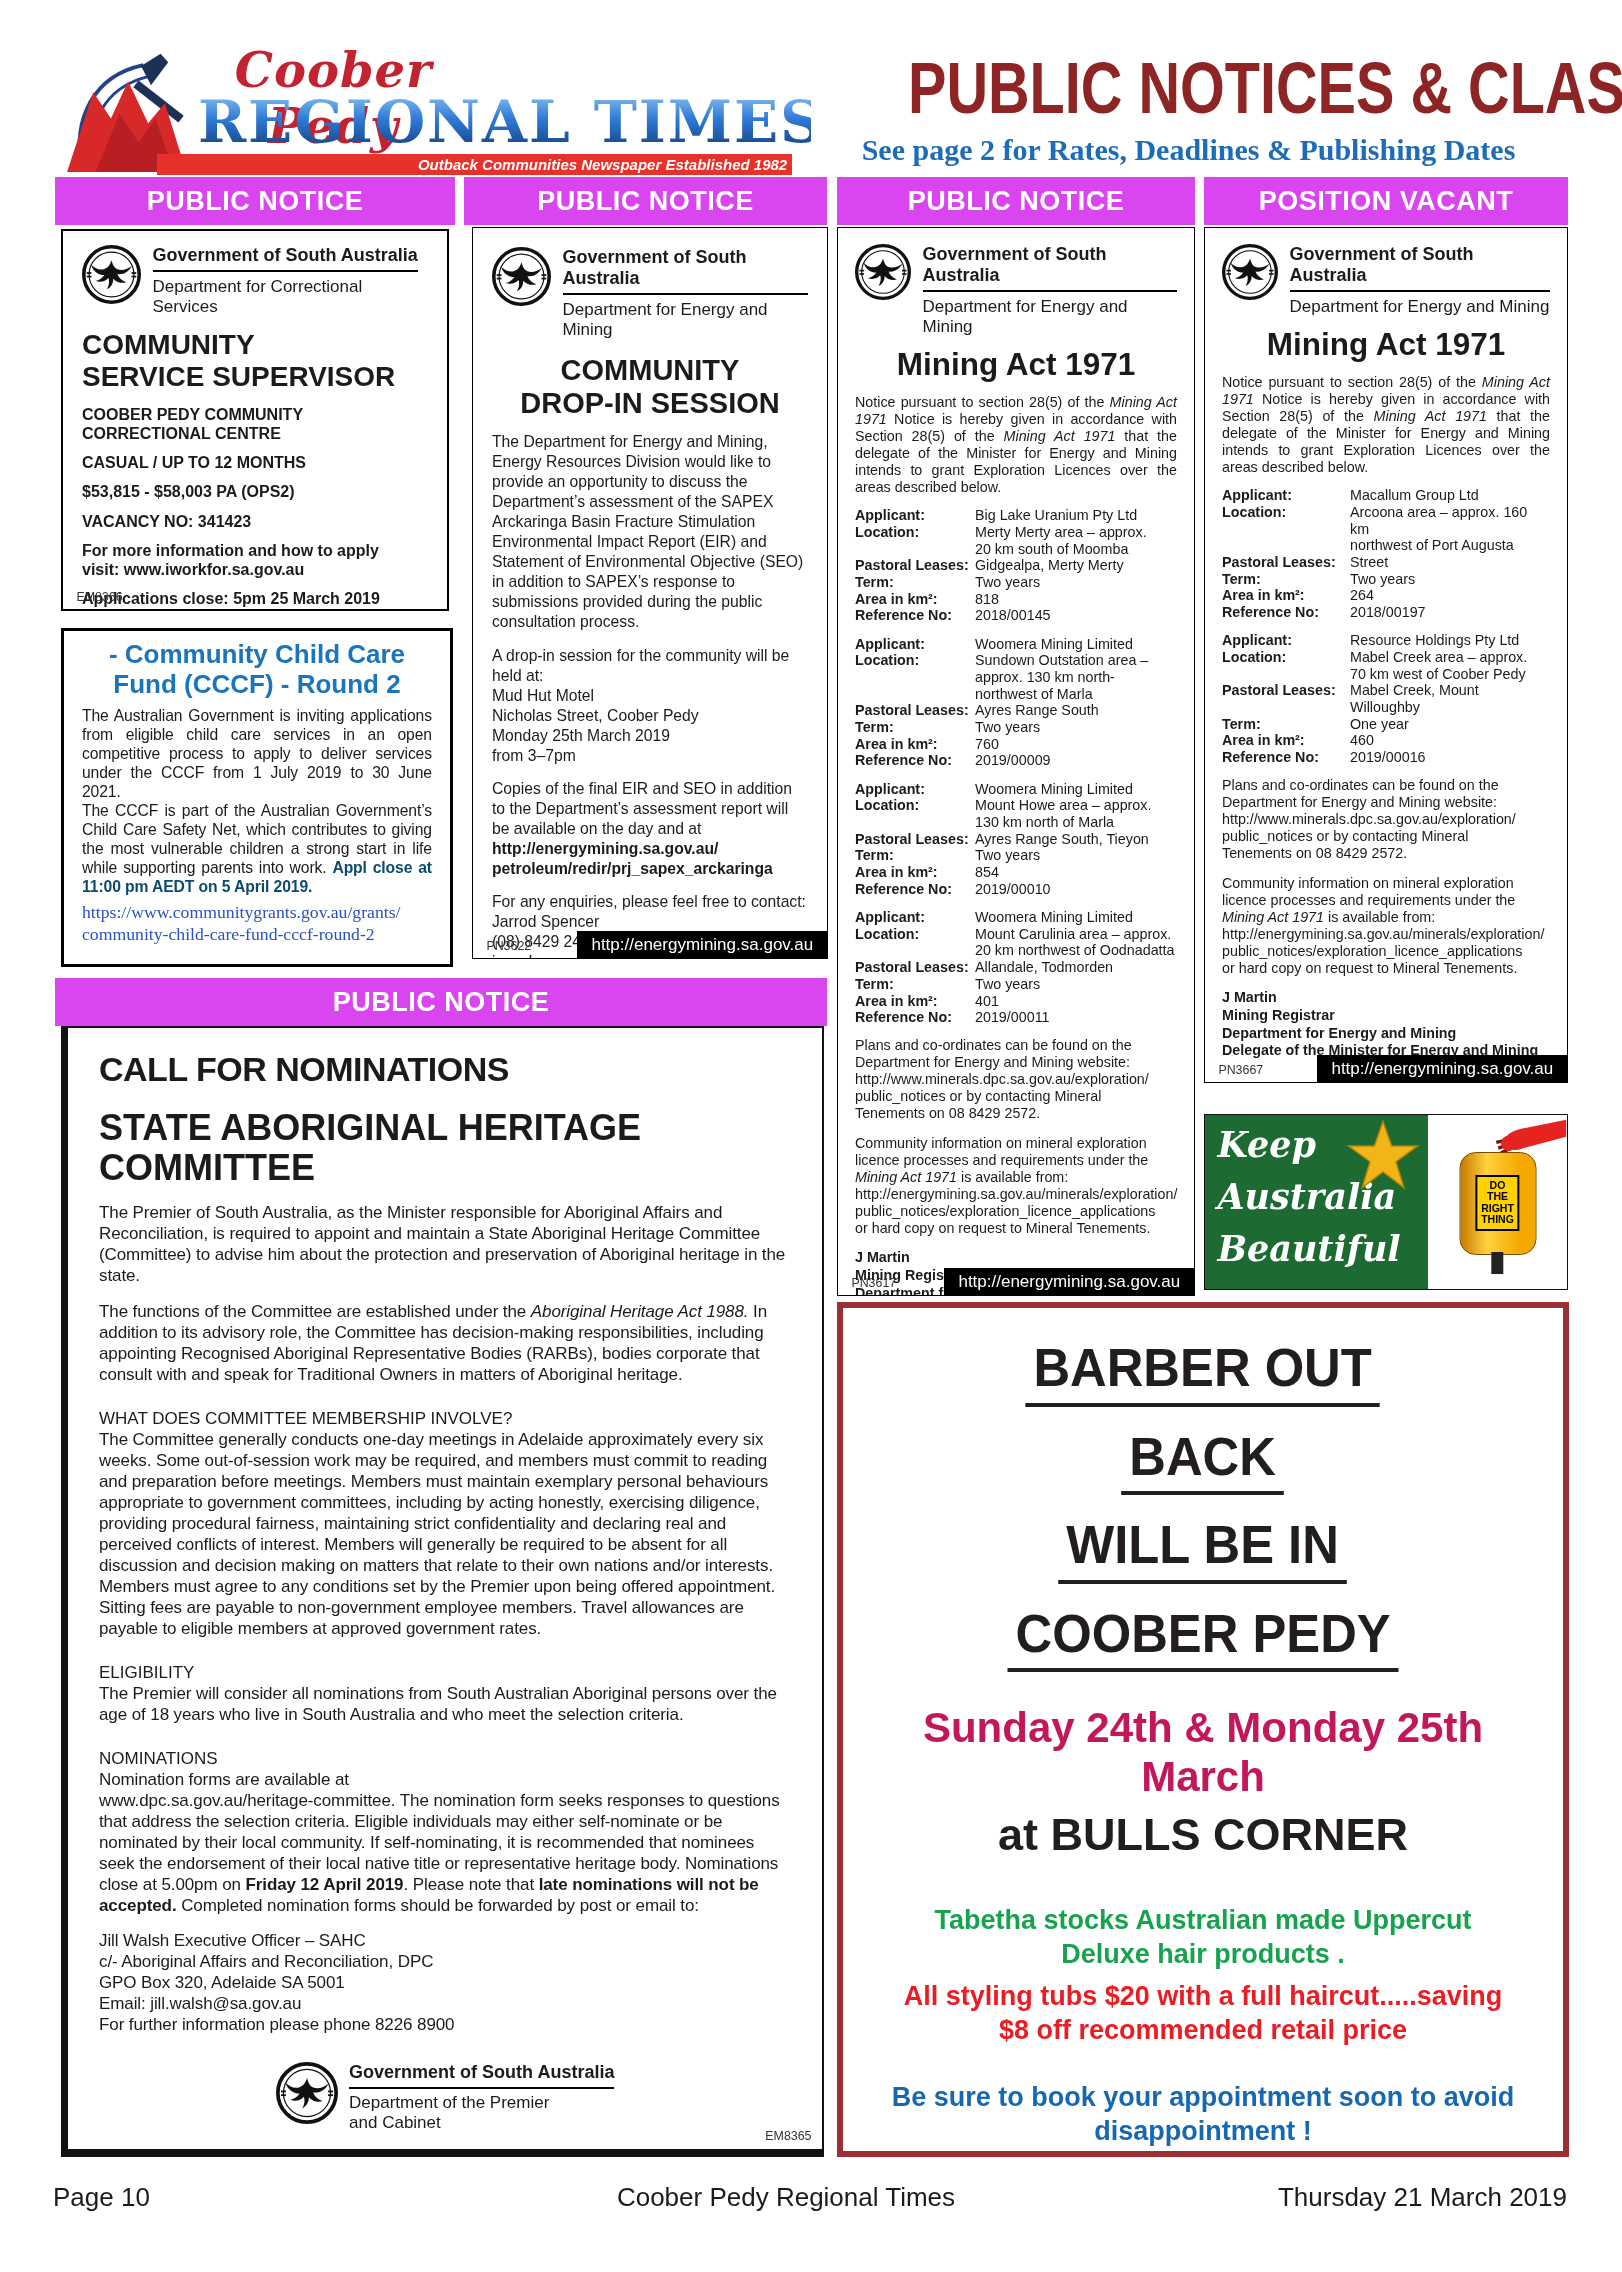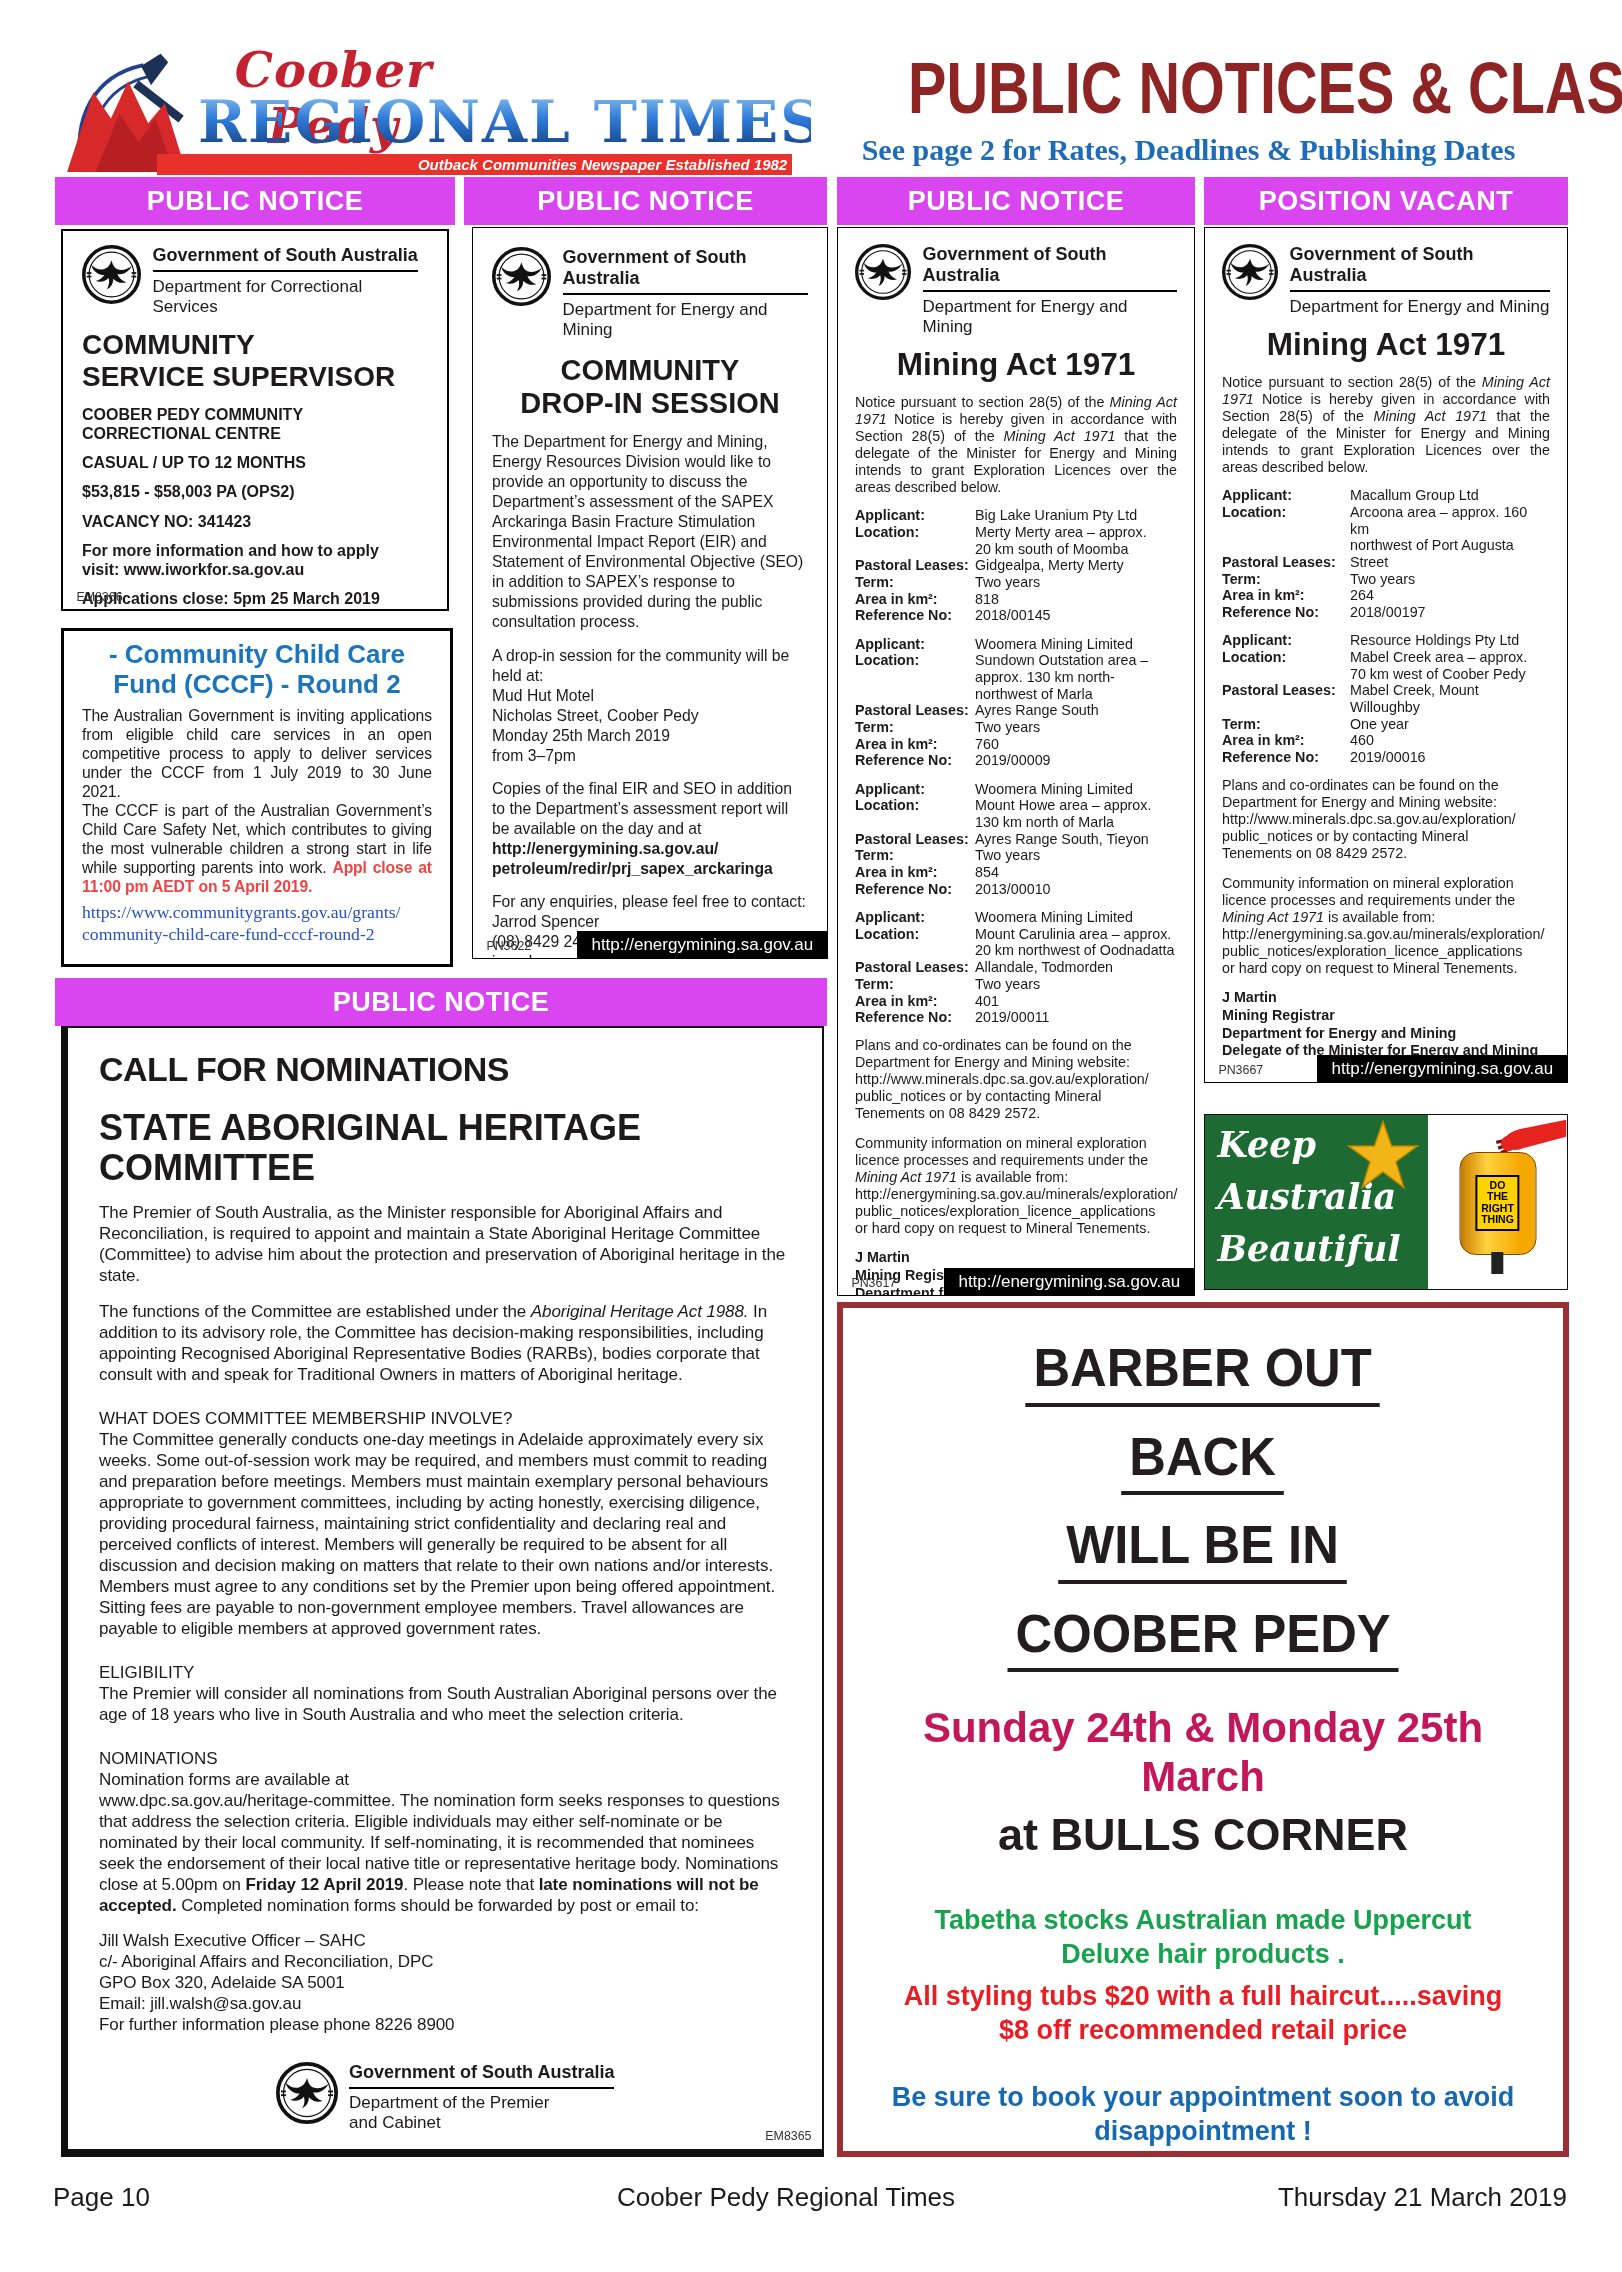--- a/index.html
+++ b/index.html
@@ -30,21 +30,21 @@
 
   
   #box-supervisor{left:61px;top:229px;width:388px;height:382px;padding:14.3px 19px;}
   #box-supervisor .title{font-weight:bold;font-size:28px;line-height:31.5px;margin:12.4px 0 12.4px;}
   #box-supervisor .bl{font-weight:bold;font-size:16px;line-height:19.6px;margin:9.5px 0 0;}
 
   
   #box-cccf{left:61px;top:628px;width:392px;height:339px;border-width:3.8px;padding:7.6px 18px;}
   #box-cccf .title{color:#1a75bc;font-weight:bold;font-size:26px;line-height:30px;text-align:center;margin-bottom:7.6px;}
   #box-cccf .body{font-size:15.7px;line-height:19px;text-align:justify;letter-spacing:-0.1px;}
-  #box-cccf .red{color:#ef4444;font-weight:bold;}
+  #box-cccf .red{color:#0c4a6e;font-weight:bold;}
   #box-cccf .link{font-family:"Liberation Serif",serif;font-size:17.7px;line-height:22px;color:#2a52be;margin-top:4.8px;}
 
   
   #box-dropin{left:472px;top:227px;width:356px;height:732px;border-width:1.9px;padding:19px 19px;}
   #box-dropin .title{font-weight:bold;font-size:29px;line-height:33px;text-align:center;margin:14.3px 0 12.4px;}
   #box-dropin p{font-size:15.7px;line-height:20px;margin:0 0 13.4px;}
 
   
   .mining{border-width:1.9px;padding:16px 17px;}
   #box-mining3{left:837px;top:227px;width:358px;height:1069px;}
@@ -243,21 +243,21 @@
       <div class="lbl">Location:</div>
         <div class="pre">Mount Howe area – approx.
 130 km north of Marla</div>
       <div class="lbl">Pastoral Leases:</div>
         <div>Ayres Range South, Tieyon</div>
       <div class="lbl">Term:</div>
         <div>Two years</div>
       <div class="lbl">Area in km²:</div>
         <div>854</div>
       <div class="lbl">Reference No:</div>
-        <div>2013/00010</div>
+        <div>2019/00010</div>
     </div>
     <div class="app">
       <div class="lbl">Applicant:</div>
         <div>Woomera Mining Limited</div>
       <div class="lbl">Location:</div>
         <div class="pre">Mount Carulinia area – approx.
 20 km northwest of Oodnadatta</div>
       <div class="lbl">Pastoral Leases:</div>
         <div>Allandale, Todmorden</div>
       <div class="lbl">Term:</div>

